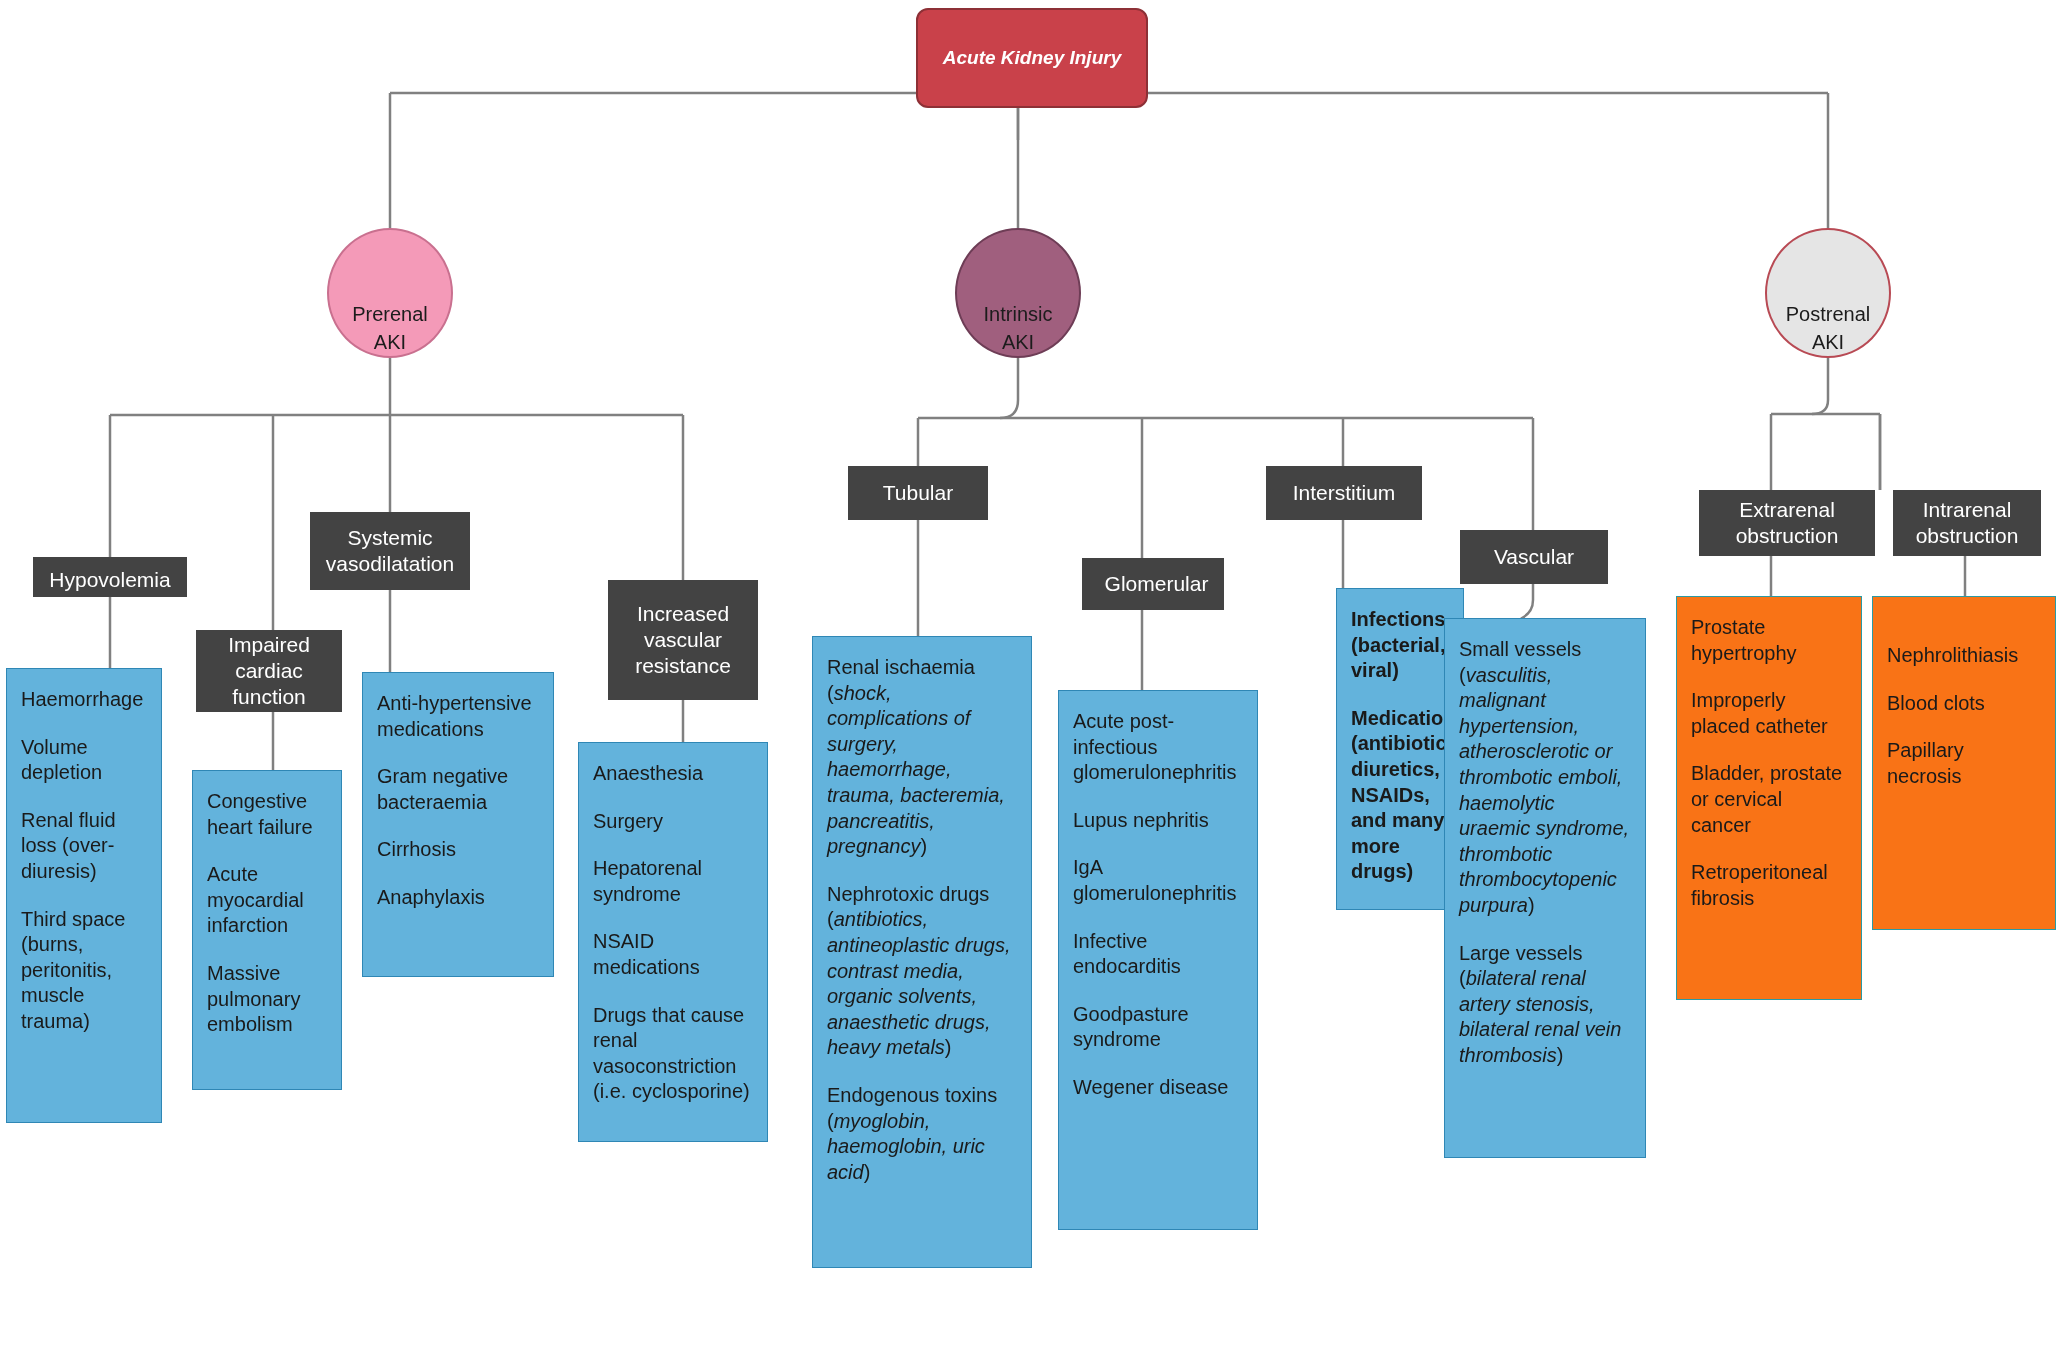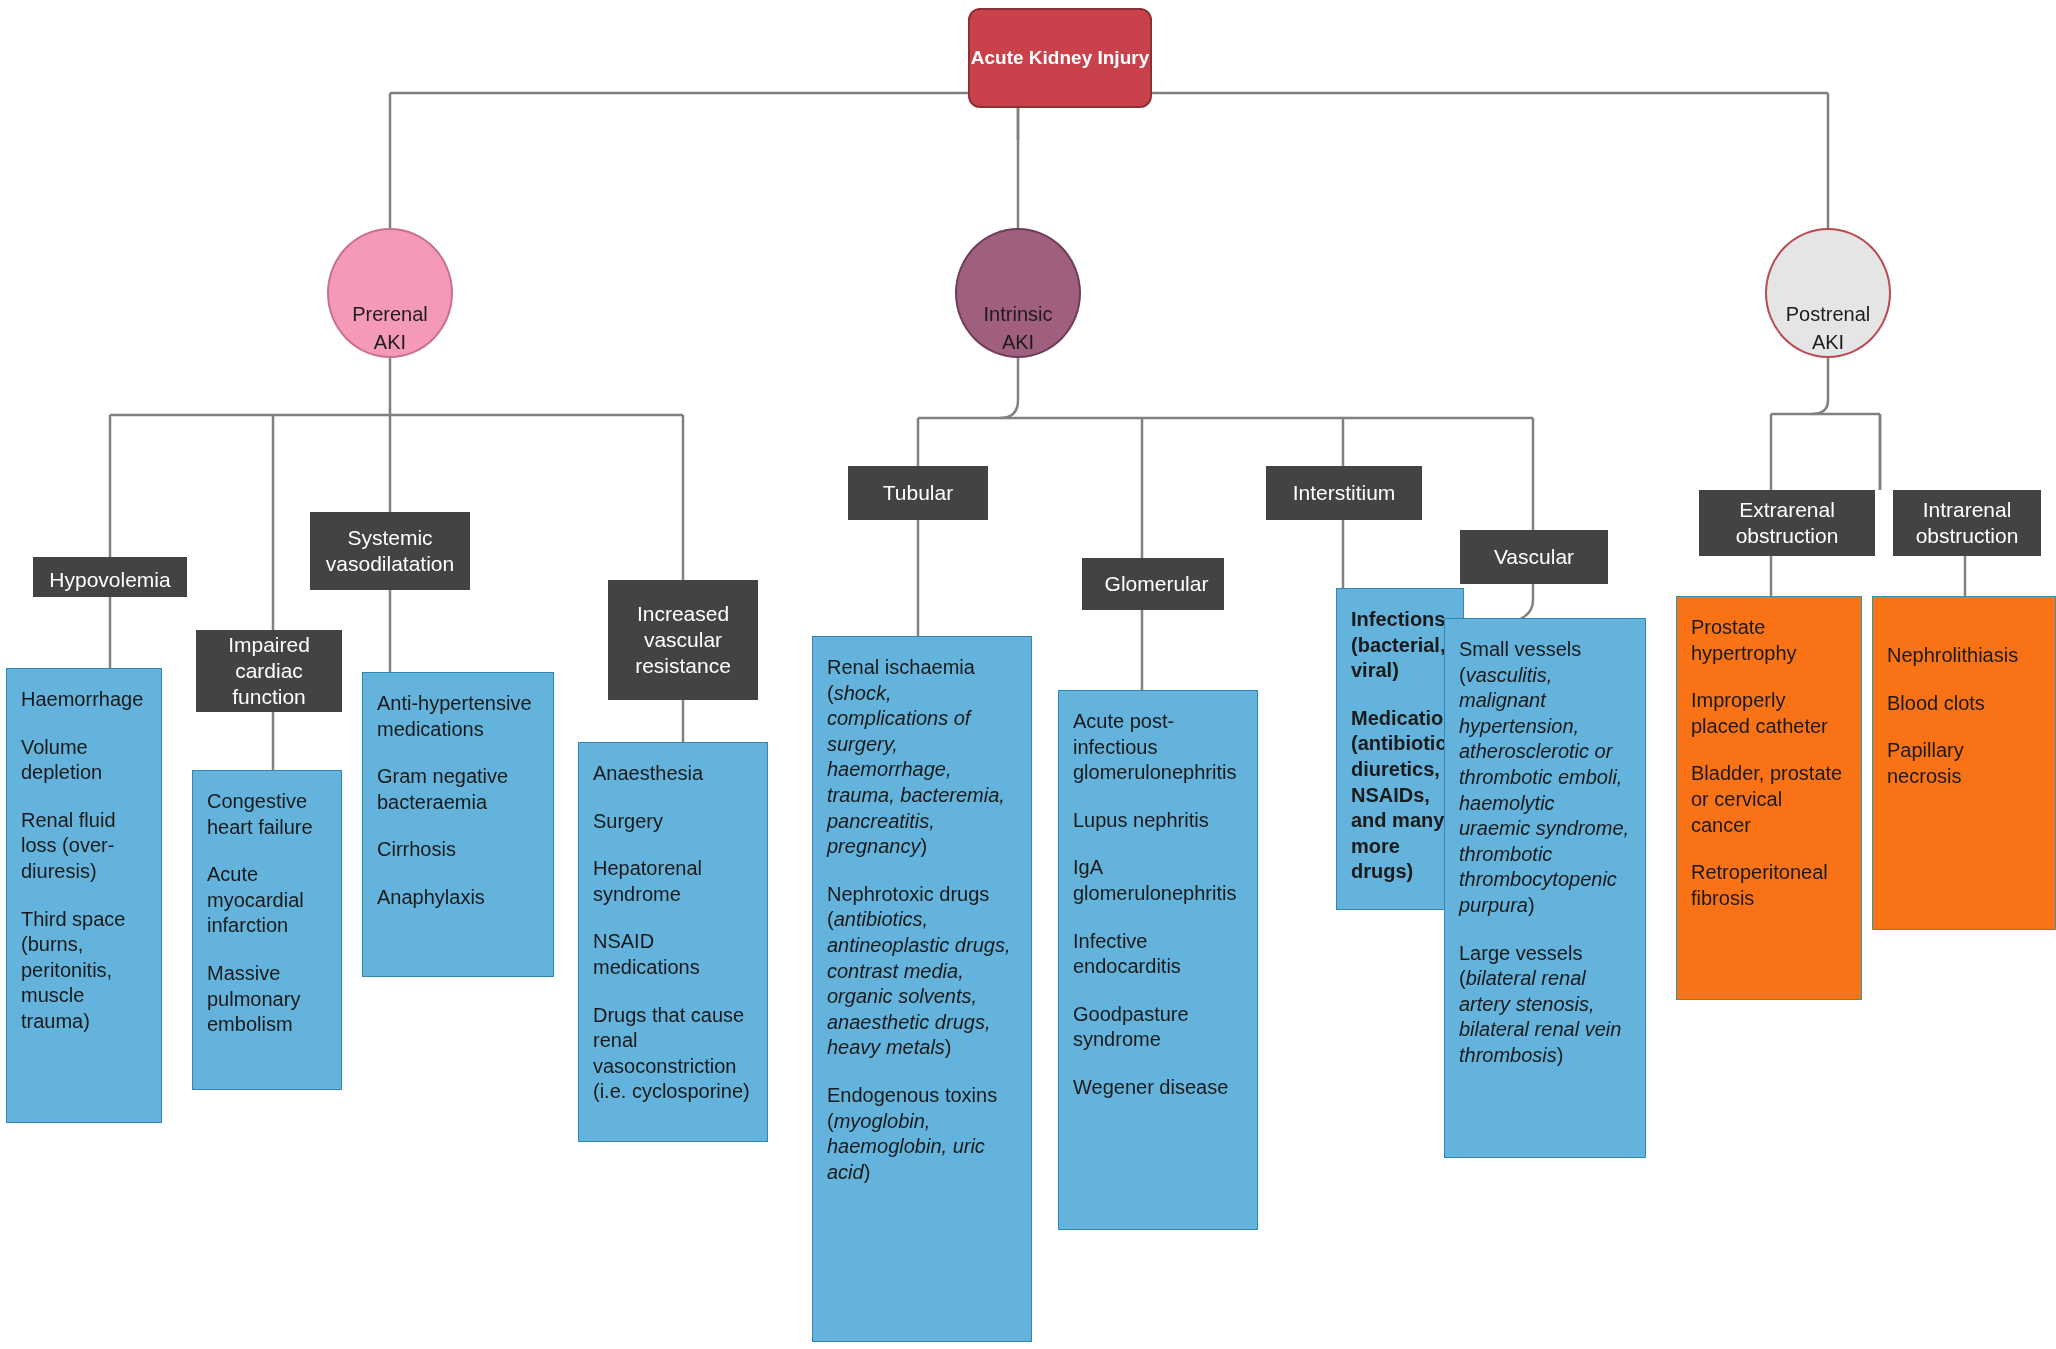--- a/index.html
+++ b/index.html
@@ -111,21 +111,21 @@
       <line x1="1771" y1="414" x2="1771" y2="490"></line>
       <line x1="1880" y1="414" x2="1880" y2="490"></line>
 
       <line x1="1771" y1="556" x2="1771" y2="596"></line>
       <line x1="1965" y1="556" x2="1965" y2="596"></line>
       <line x1="1880" y1="414" x2="1880" y2="490"></line>
       <line x1="1965" y1="490" x2="1965" y2="490"></line>
     </g>
   </svg>
 
-  <div class="node root-box" style="left:968px; top:8px; width:184px; height:100px;">
+  <div class="node root-box" style="left:916px; top:8px; width:232px; height:100px;font-style:italic;">
     <span>Acute Kidney Injury</span>
   </div>
 
   <div class="node ellipse ell-prerenal" style="left:327px; top:228px; width:126px; height:130px;">
     <span class="lbl">Prerenal<br>AKI</span>
   </div>
   <div class="node ellipse ell-intrinsic" style="left:955px; top:228px; width:126px; height:130px;">
     <span class="lbl">Intrinsic<br>AKI</span>
   </div>
   <div class="node ellipse ell-postrenal" style="left:1765px; top:228px; width:126px; height:130px;">
@@ -185,21 +185,21 @@
   </div>
 
   <div class="node dark-box" style="left:1266px; top:466px; width:156px; height:54px;">
     <span>Interstitium</span>
   </div>
 
   <div class="node dark-box" style="left:1460px; top:530px; width:148px; height:54px;">
     <span>Vascular</span>
   </div>
 
-  <div class="node blue-box" style="left:812px; top:636px; width:220px; height:706px;">
+  <div class="node blue-box" style="left:812px; top:636px; width:220px; height:632px;">
     <p><span>Renal ischaemia (</span><i>shock, complications of surgery, haemorrhage, trauma, bacteremia, pancreatitis, pregnancy</i><span>)</span></p>
     <p><span>Nephrotoxic drugs (</span><i>antibiotics, antineoplastic drugs, contrast media, organic solvents, anaesthetic drugs, heavy metals</i><span>)</span></p>
     <p><span>Endogenous toxins (</span><i>myoglobin, haemoglobin, uric acid</i><span>)</span></p>
   </div>
 
   <div class="node blue-box" style="left:1058px; top:690px; width:200px; height:540px;">
     <p>Acute post-infectious glomerulonephritis</p>
     <p>Lupus nephritis</p>
     <p>IgA glomerulonephritis</p>
     <p>Infective endocarditis</p>

